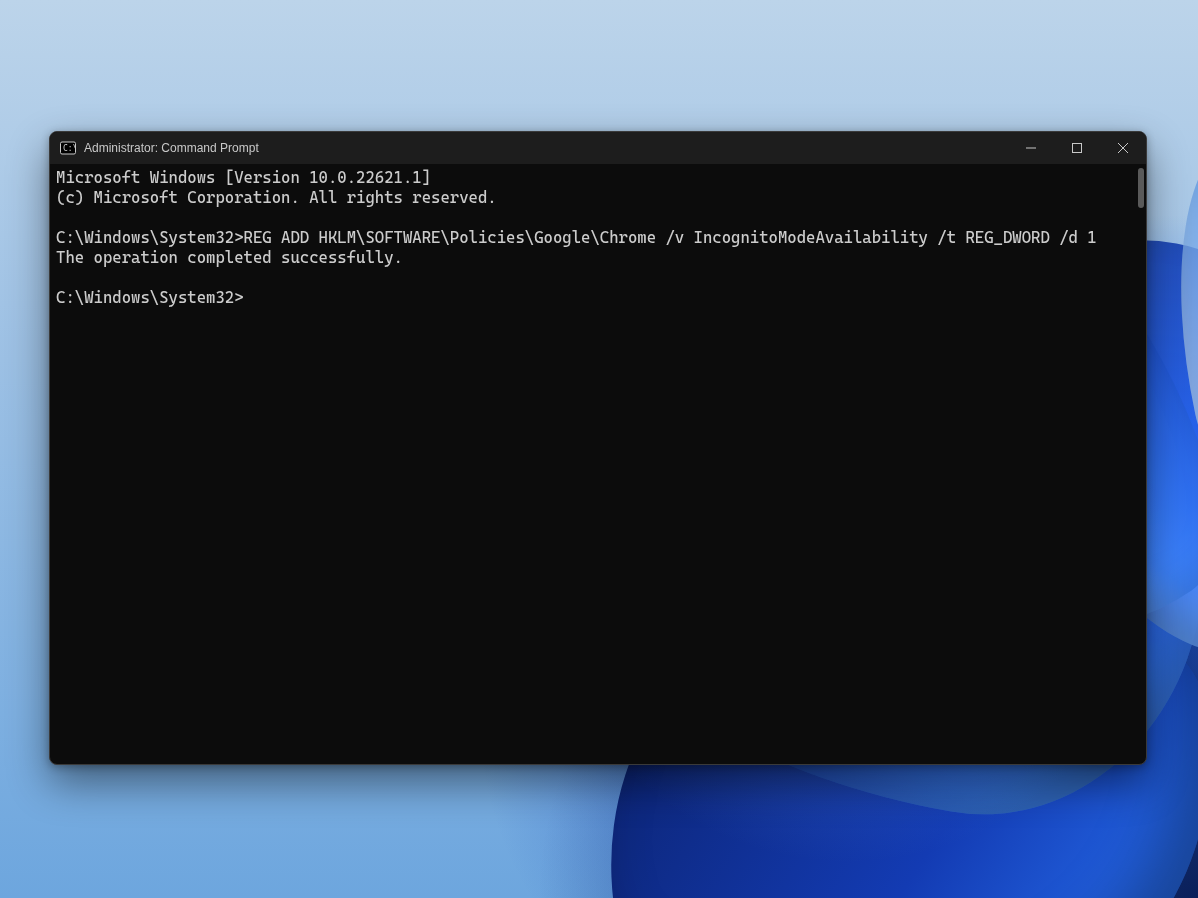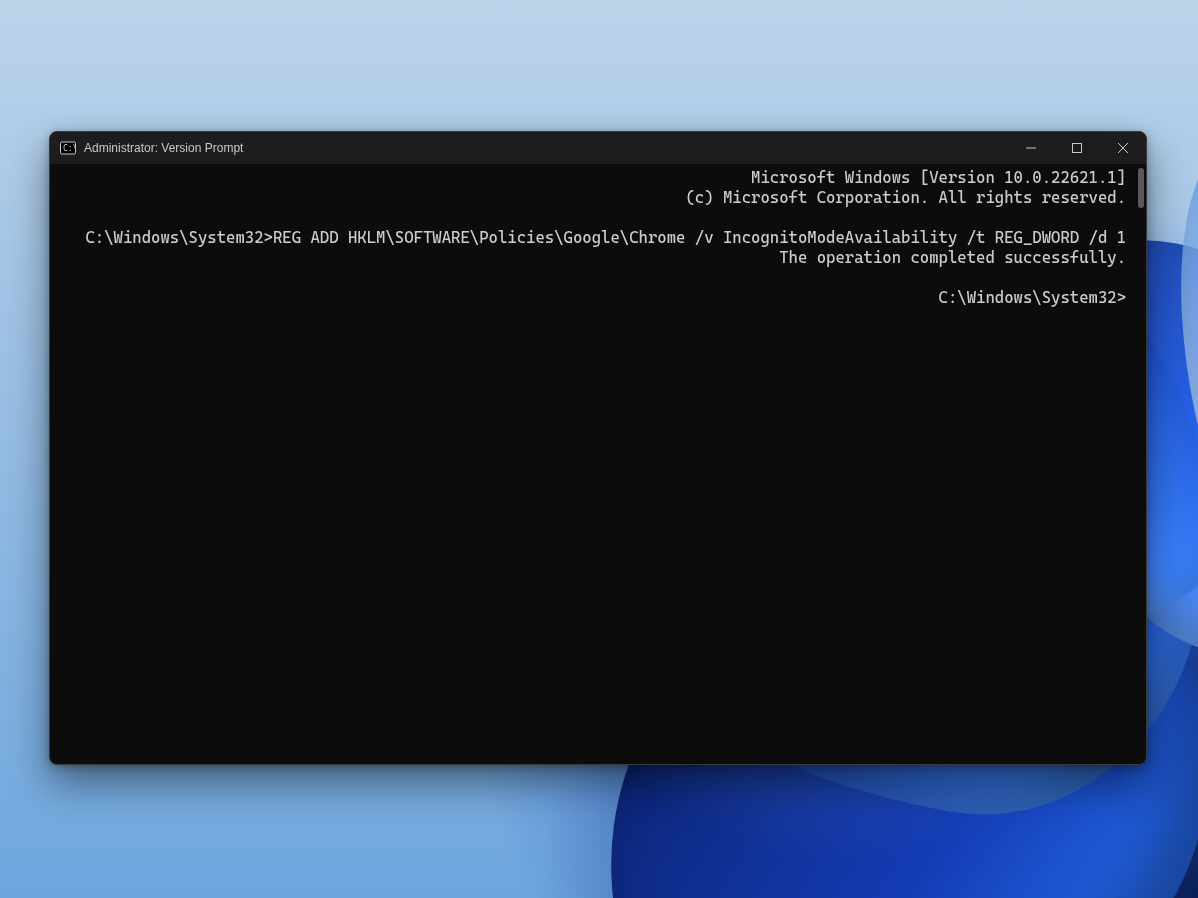--- a/index.html
+++ b/index.html
@@ -100,21 +100,21 @@
     flex: 1 1 auto;
     padding: 4px 8px 6px 6px;
     font-family: Consolas, "Cascadia Mono", "Courier New", monospace;
     font-size: 16px;
     line-height: 20px;
     color: #cccccc;
     white-space: pre-wrap;
     word-break: break-all;
     overflow: hidden;
   }
-  .terminal .line { min-height: 20px; text-align: right; }
+  .terminal .line { min-height: 20px; }
 
   .scrollbar-track {
     width: 12px;
     background: transparent;
     position: relative;
     flex: 0 0 auto;
   }
   .scrollbar-thumb {
     position: absolute;
     top: 4px;
@@ -139,21 +139,21 @@
 </div>
 
 <div class="window">
   <div class="titlebar">
     <span class="icon">
       <svg viewBox="0 0 16 16" fill="none" stroke="#c8c8c8" stroke-width="1">
         <rect x="0.5" y="2" width="15" height="12" rx="1.5" fill="#000" stroke="#c8c8c8"></rect>
         <text x="3" y="11" font-size="8" font-family="Consolas,monospace" fill="#c8c8c8" stroke="none">C:\</text>
       </svg>
     </span>
-    <span class="title">Administrator: Version Prompt</span>
+    <span class="title">Administrator: Command Prompt</span>
     <span class="spacer"></span>
     <div class="winbtn" title="Minimize">
       <svg viewBox="0 0 10 10">
           <path d="M0 5 H10" stroke="currentColor" stroke-width="1"></path>
         </svg>
     </div>
     <div class="winbtn" title="Maximize">
       <svg viewBox="0 0 10 10">
           <rect x="0.5" y="0.5" width="9" height="9" fill="none" stroke="currentColor" stroke-width="1"></rect>
         </svg>

